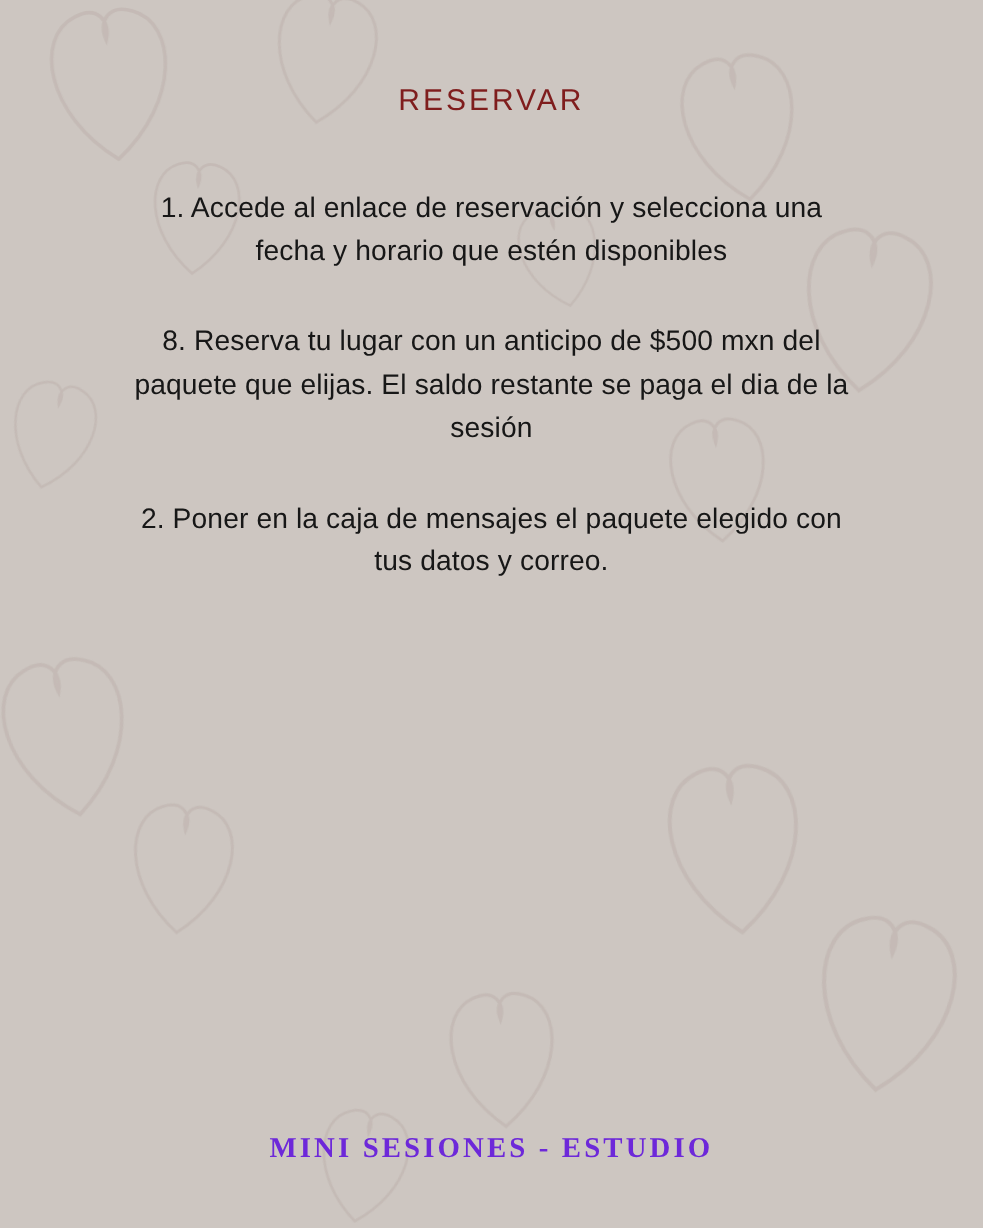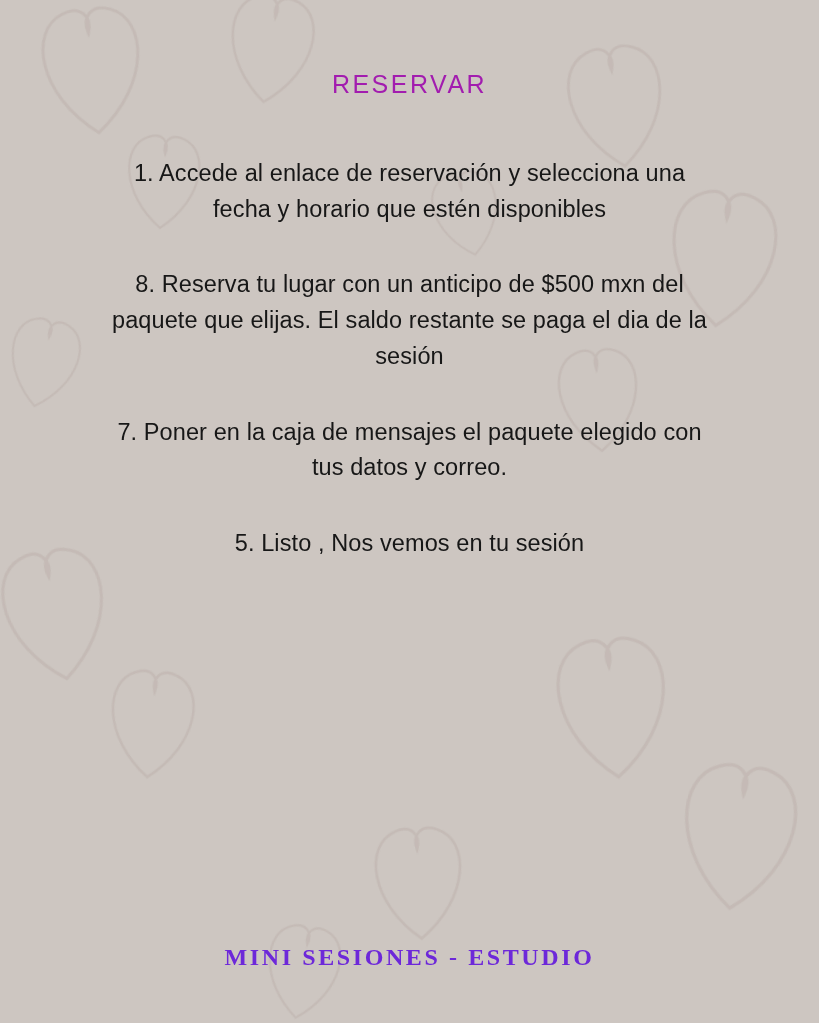--- a/index.html
+++ b/index.html
@@ -36,21 +36,21 @@
     padding: 60px 55px 0 55px;
     display: flex;
     flex-direction: column;
     align-items: center;
   }
 
   .doc-title {
     font-size: 25px;
     letter-spacing: 2.5px;
     font-weight: 400;
-    color: #a21caf;
+    color: #7f1d1d;
     margin: 10px 0 0 0;
     text-align: center;
   }
 
   .steps {
     margin: 0;
     padding: 0;
     list-style: none;
     width: 100%;
     max-width: 600px;
@@ -107,19 +107,18 @@
   </g>
 </svg>
 
 <div class="page">
 
   <h1 class="doc-title">RESERVAR</h1>
 
   <ol class="steps">
     <li class="step">1.  Accede al enlace de reservación y selecciona una fecha y horario que estén disponibles</li>
     <li class="step">8.  Reserva tu lugar con un anticipo de $500 mxn del paquete que elijas. El saldo restante se paga el dia de la sesión</li>
-    <li class="step">7. Poner en la caja de mensajes el paquete elegido con tus datos y correo.</li>
-    <li class="step">5. Listo , Nos vemos en tu sesión</li>
+    <li class="step">2. Poner en la caja de mensajes el paquete elegido con tus datos y correo.</li>
   </ol>
 
 </div>
 
 <div class="footer-brand">MINI SESIONES - ESTUDIO</div>
 
 </body></html>

